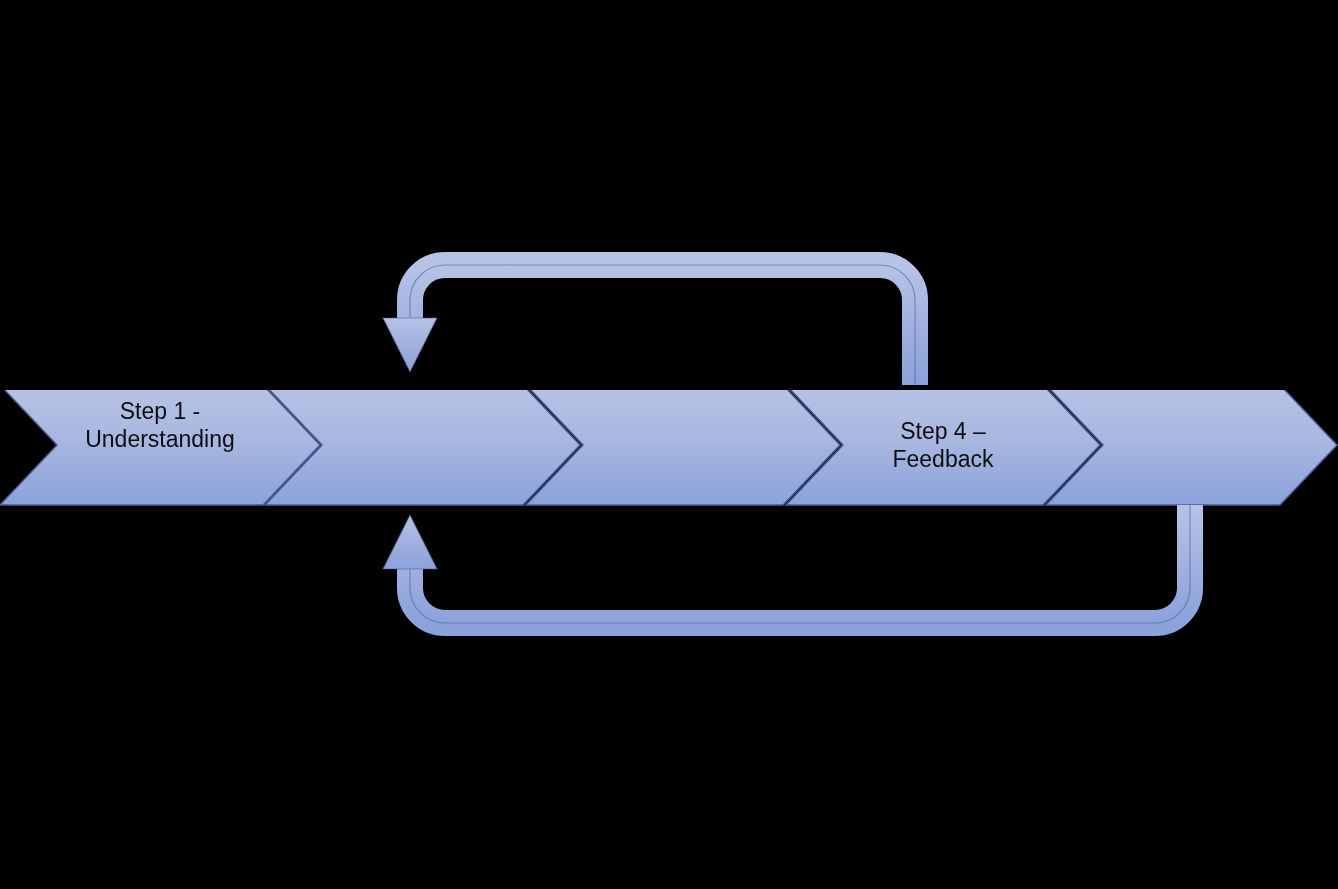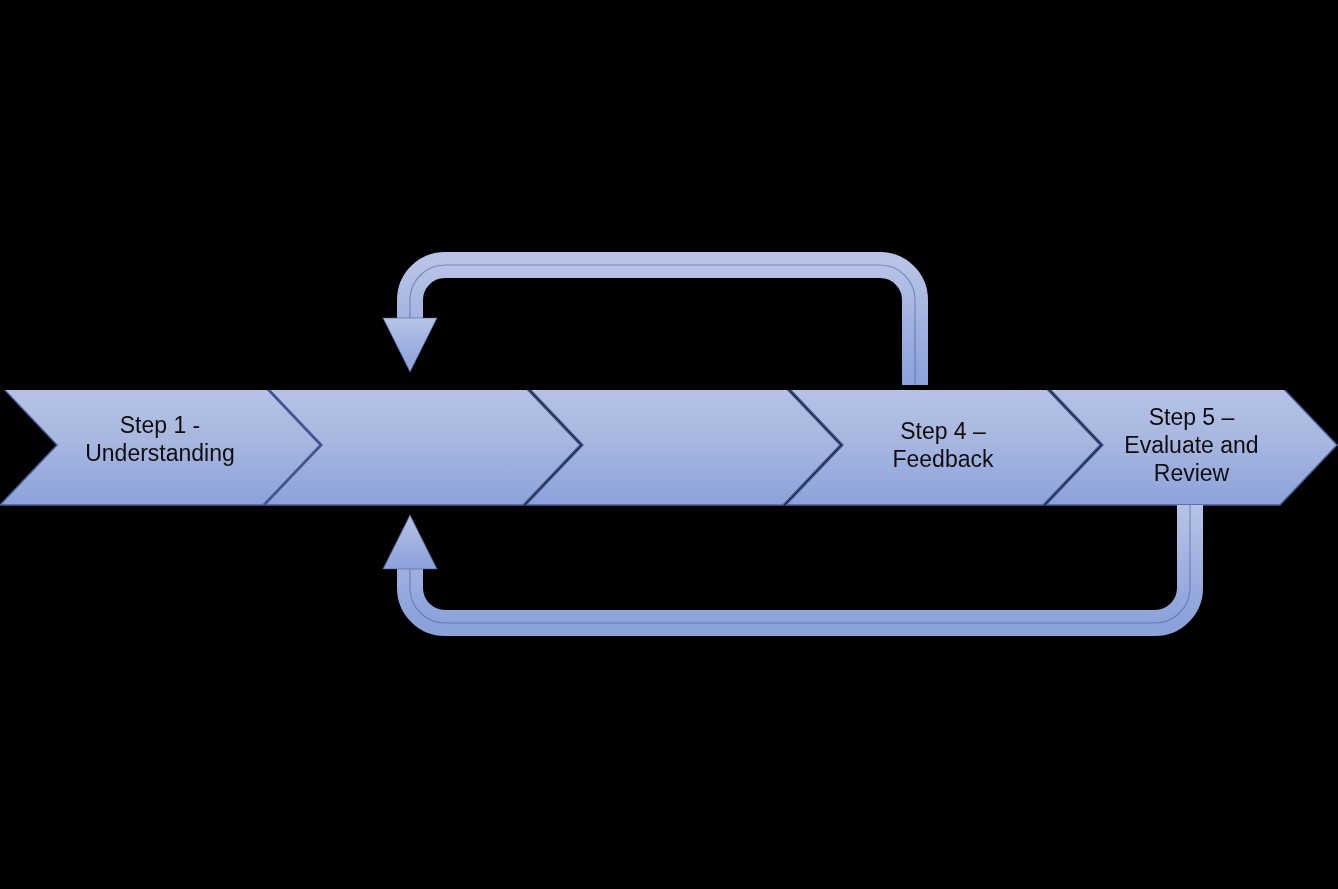--- a/index.html
+++ b/index.html
@@ -107,27 +107,22 @@
       <path d="M 915,385 L 915,300 A 35,35 0 0 0 880,265 L 445,265 A 35,35 0 0 0 410,300 L 410,318 L 383,318 L 410,372 L 437,318 L 410,318" fill="none" stroke="#4a5d96" stroke-width="1.2" stroke-opacity="0.55"></path>
     </g>
 
     <g>
       <path d="M 1190,505 L 1190,588 A 35,35 0 0 1 1155,623 L 445,623 A 35,35 0 0 1 410,588 L 410,568" fill="none" stroke="url(#blueGradTall)" stroke-width="26"></path>
       <polygon points="410,515 383,569 437,569" fill="url(#blueGradTall)" stroke="none"></polygon>
       <path d="M 1190,505 L 1190,588 A 35,35 0 0 1 1155,623 L 445,623 A 35,35 0 0 1 410,588 L 410,569 L 383,569 L 410,515 L 437,569 L 410,569" fill="none" stroke="#4a5d96" stroke-width="1.2" stroke-opacity="0.55"></path>
     </g>
   </svg>
 
-  <div class="chevron-label" style="left:57px; top:379px; width:206px; height:120px;">
+  <div class="chevron-label" style="left:57px; top:365px; width:206px; height:120px;">
     <span>Step 1 -
 Understanding</span>
   </div>
   <div class="chevron-label" style="left:843px; top:385px; width:200px; height:120px;">
     <span>Step 4 –
 Feedback</span>
   </div>
-  <div class="chevron-label" style="left:1103px; top:385px; width:177px; height:120px;">
-    <span>Step 5 –
-Evaluate and
-Review</span>
-  </div>
 
 </div>
 
 </body></html>

